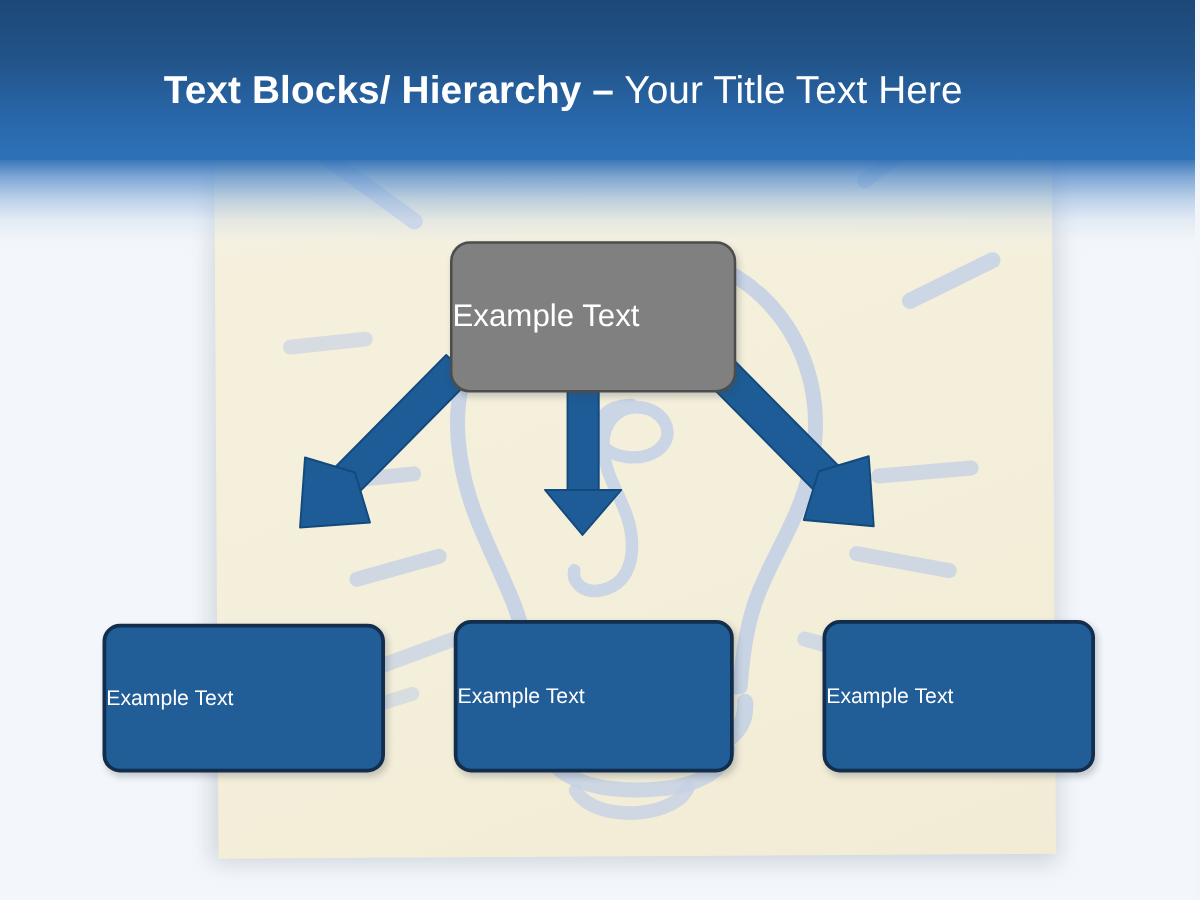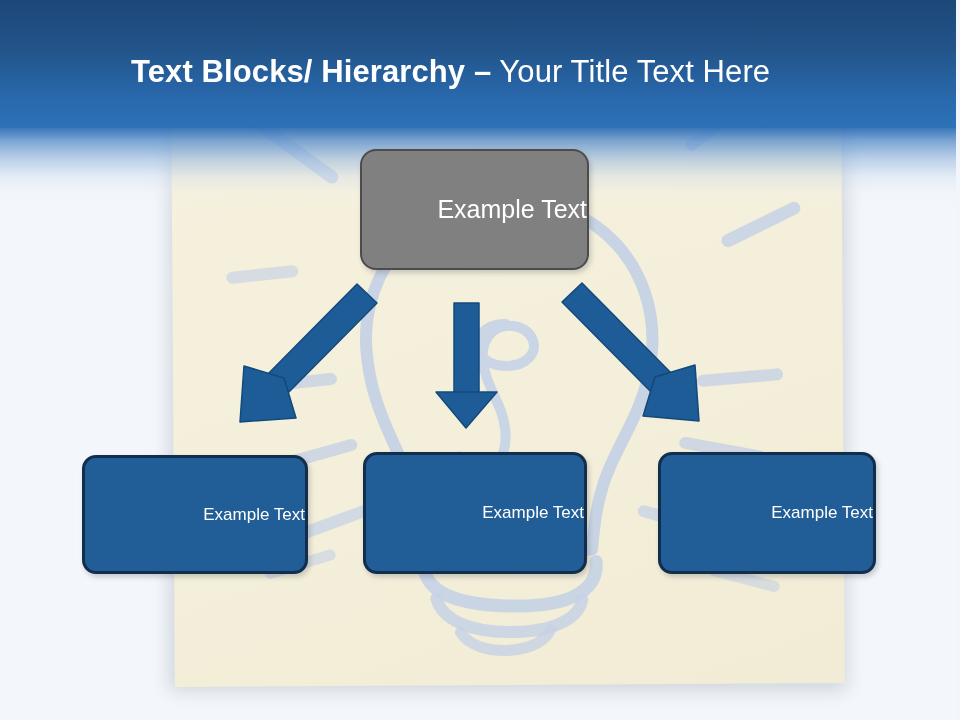--- a/index.html
+++ b/index.html
@@ -97,24 +97,25 @@
     height: 593px;
     pointer-events: none;
   }
 
   
   .node {
     position: absolute;
     box-sizing: border-box;
     display: flex;
     align-items: center;
-    justify-content: flex-end;
+    justify-content: flex-start;
     color: #ffffff;
     text-align: center;
     box-shadow: 2px 3px 5px rgba(60,70,85,0.25);
+    margin-top: 44px;
   }
   .node-top {
     left: 360px;
     top: 149px;
     width: 229px;
     height: 121px;
     background: #808080;
     border: 2px solid #4c4c4c;
     border-radius: 16px;
     font-size: 25px;

